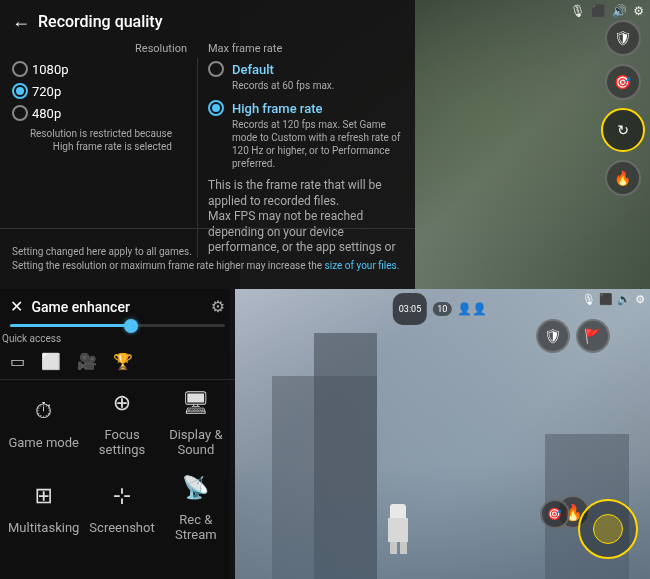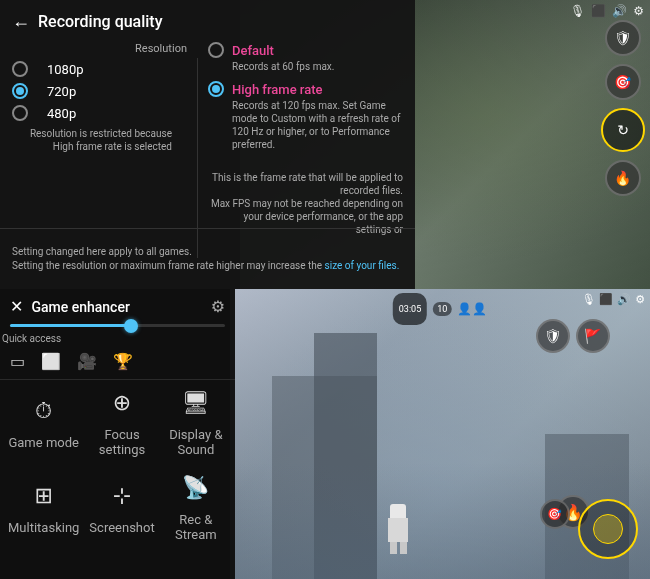--- a/index.html
+++ b/index.html
@@ -81,21 +81,21 @@
 
     .section-label {
       color: #aaaaaa;
       font-size: 11px;
       margin-bottom: 6px;
     }
 
     .radio-item {
       display: flex;
       align-items: center;
-      gap: 19px;
+      gap: 4px;
       margin-bottom: 6px;
       cursor: pointer;
     }
 
     .radio-circle {
       width: 16px;
       height: 16px;
       border-radius: 50%;
       border: 2px solid #888;
       background: transparent;
@@ -148,39 +148,38 @@
       cursor: pointer;
     }
 
     .fps-option-header {
       display: flex;
       align-items: center;
       gap: 8px;
     }
 
     .fps-option-title {
-      color: #ec4899;
+      color: #7dd3fc;
       font-size: 13px;
       font-weight: 500;
     }
 
     .fps-option-desc {
       color: #aaaaaa;
       font-size: 10px;
       margin-left: 24px;
       line-height: 1.3;
       margin-top: 2px;
     }
 
     .fps-info-text {
       color: #aaaaaa;
-      font-size: 10px;
+      font-size: 12px;
       line-height: 1.3;
-      margin-top: 20px;
-      text-align: right;
+      margin-top: 8px;
     }
 
     .settings-footer {
       color: #aaaaaa;
       font-size: 10px;
       line-height: 1.4;
       padding: 16px 12px;
       border-top: 1px solid #333;
       position: absolute;
       bottom: 0;
@@ -541,20 +540,21 @@
           <div class="radio-circle"></div>
           <span class="radio-label">480p</span>
         </div>
 
         <div class="restriction-note">Resolution is restricted because High frame rate is selected</div>
       </div>
 
       <div class="divider-v"></div>
 
       <div class="framerate-section">
+        <div class="section-label">Max frame rate</div>
 
         <div class="fps-option">
           <div class="fps-option-header">
             <div class="radio-circle"></div>
             <span class="fps-option-title">Default</span>
           </div>
           <div class="fps-option-desc">Records at 60 fps max.</div>
         </div>
 
         <div class="fps-option">

